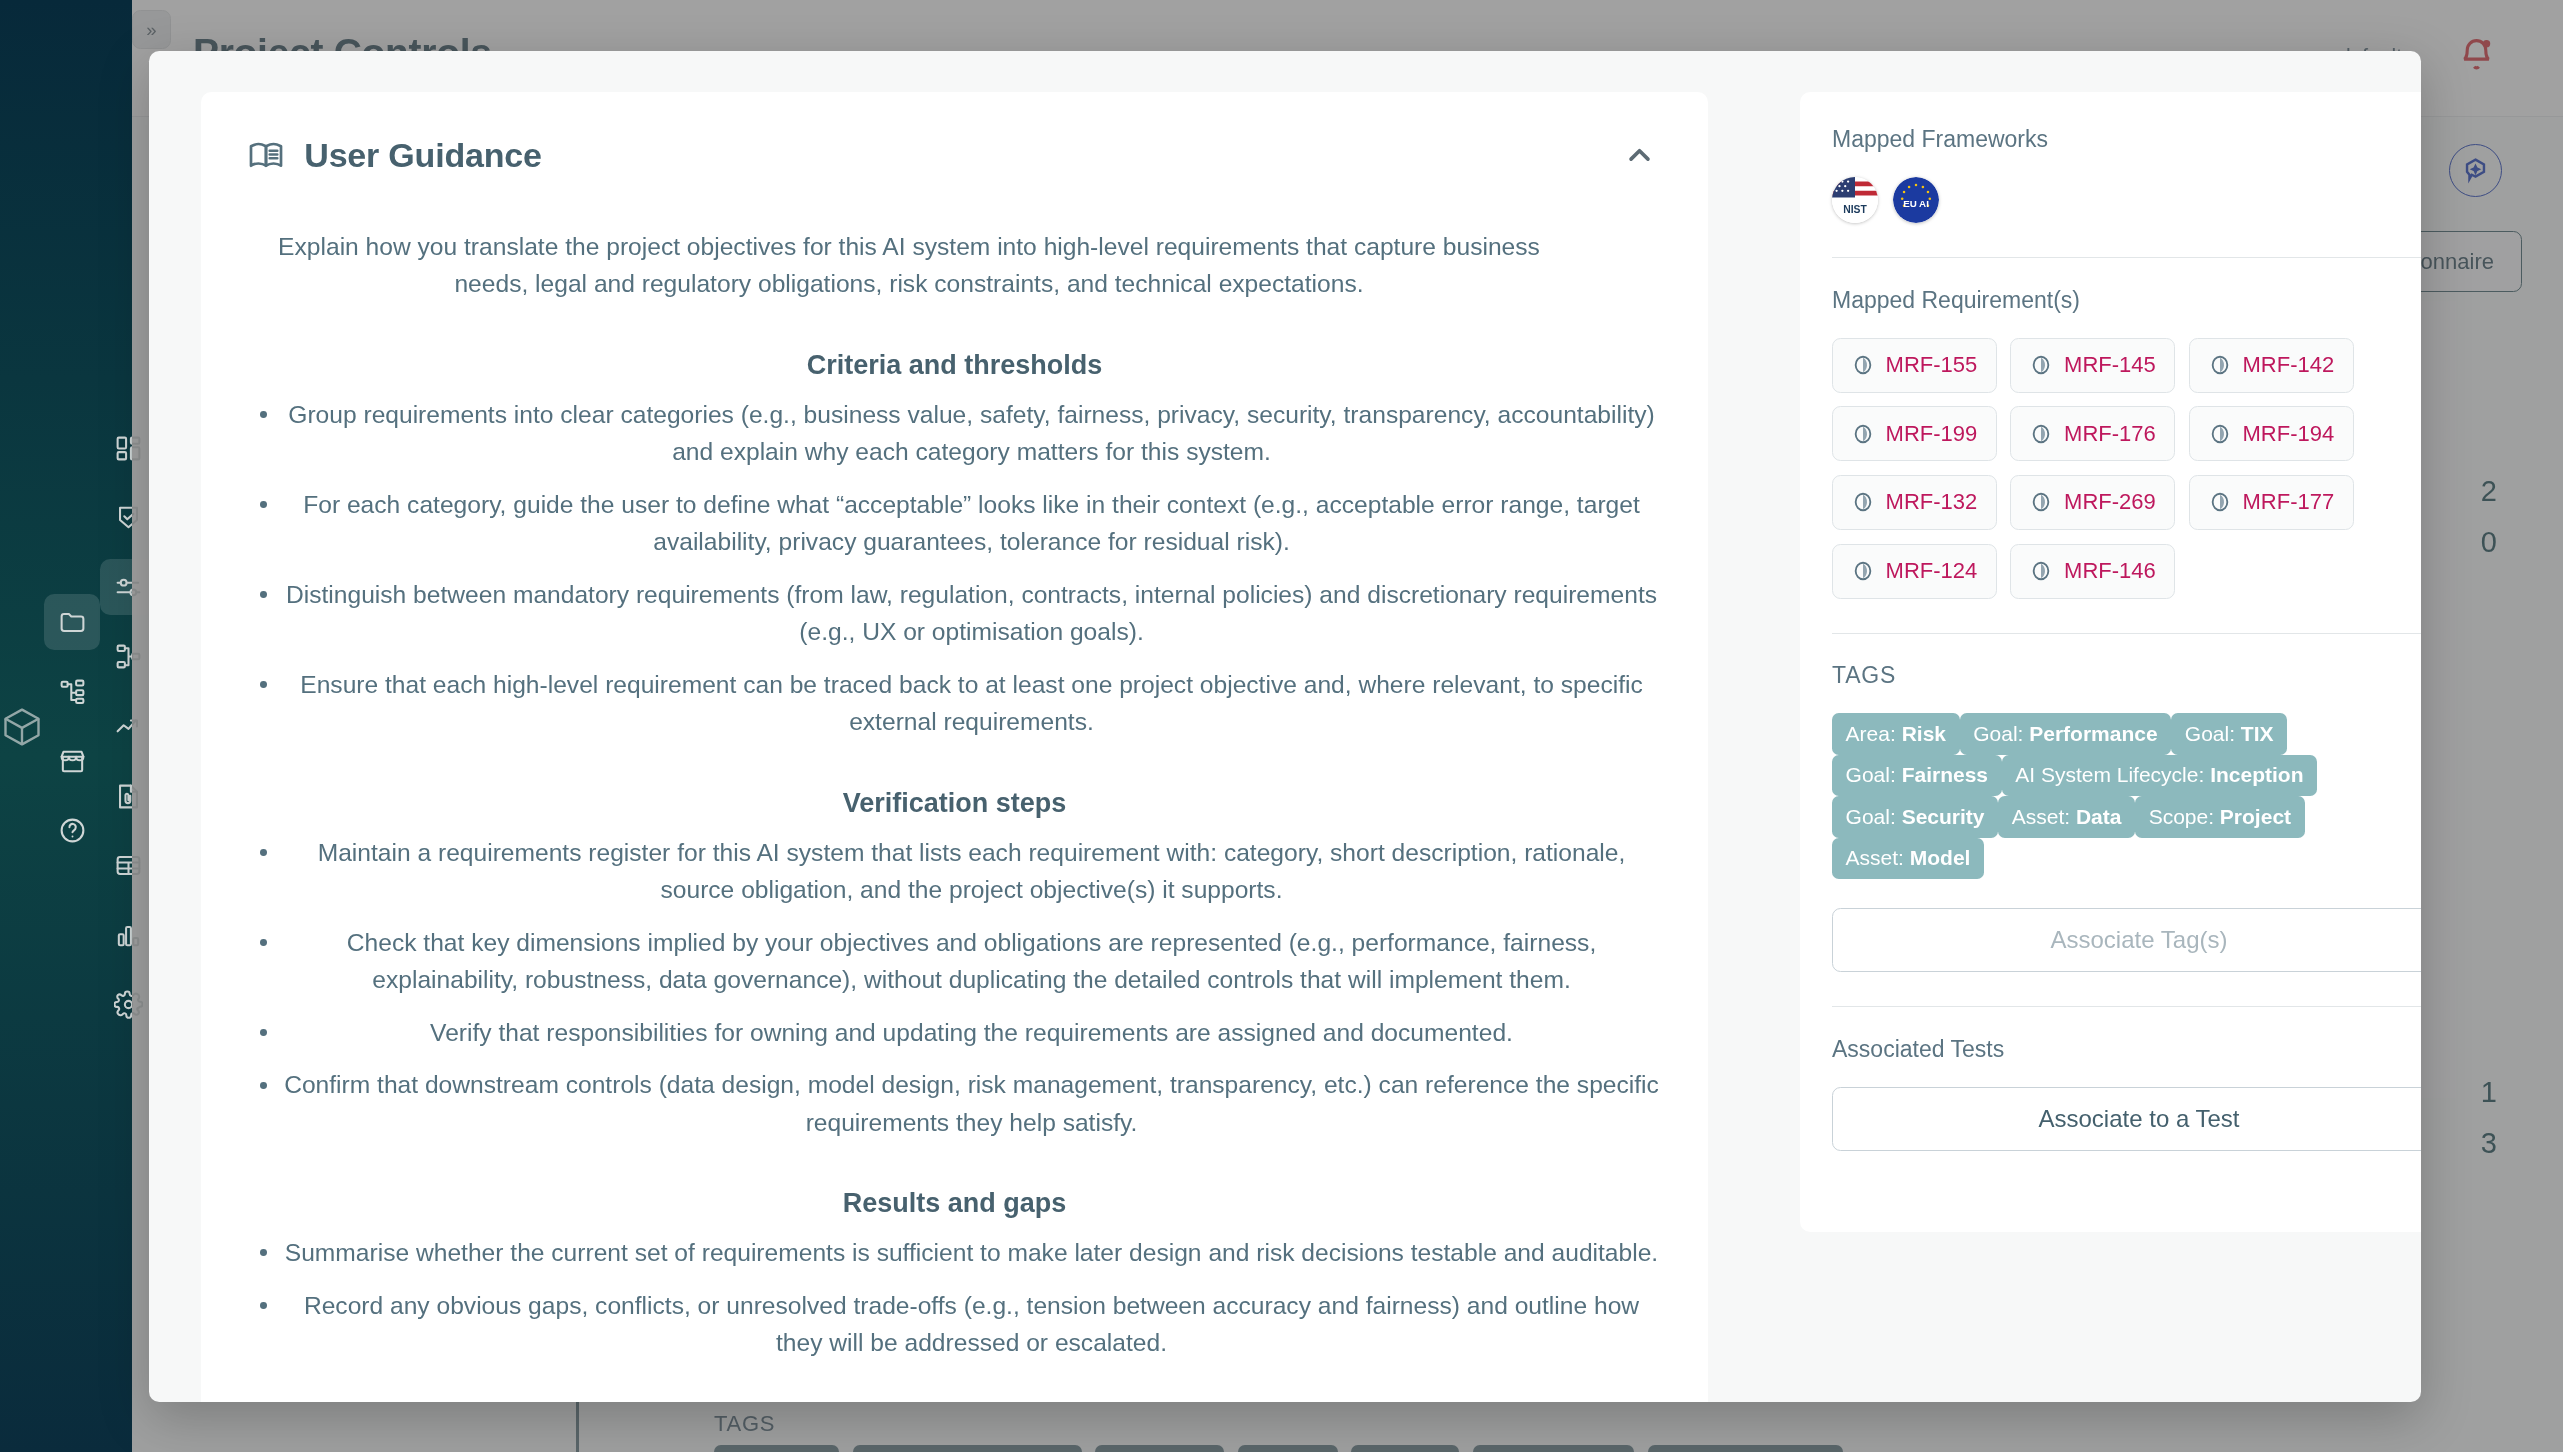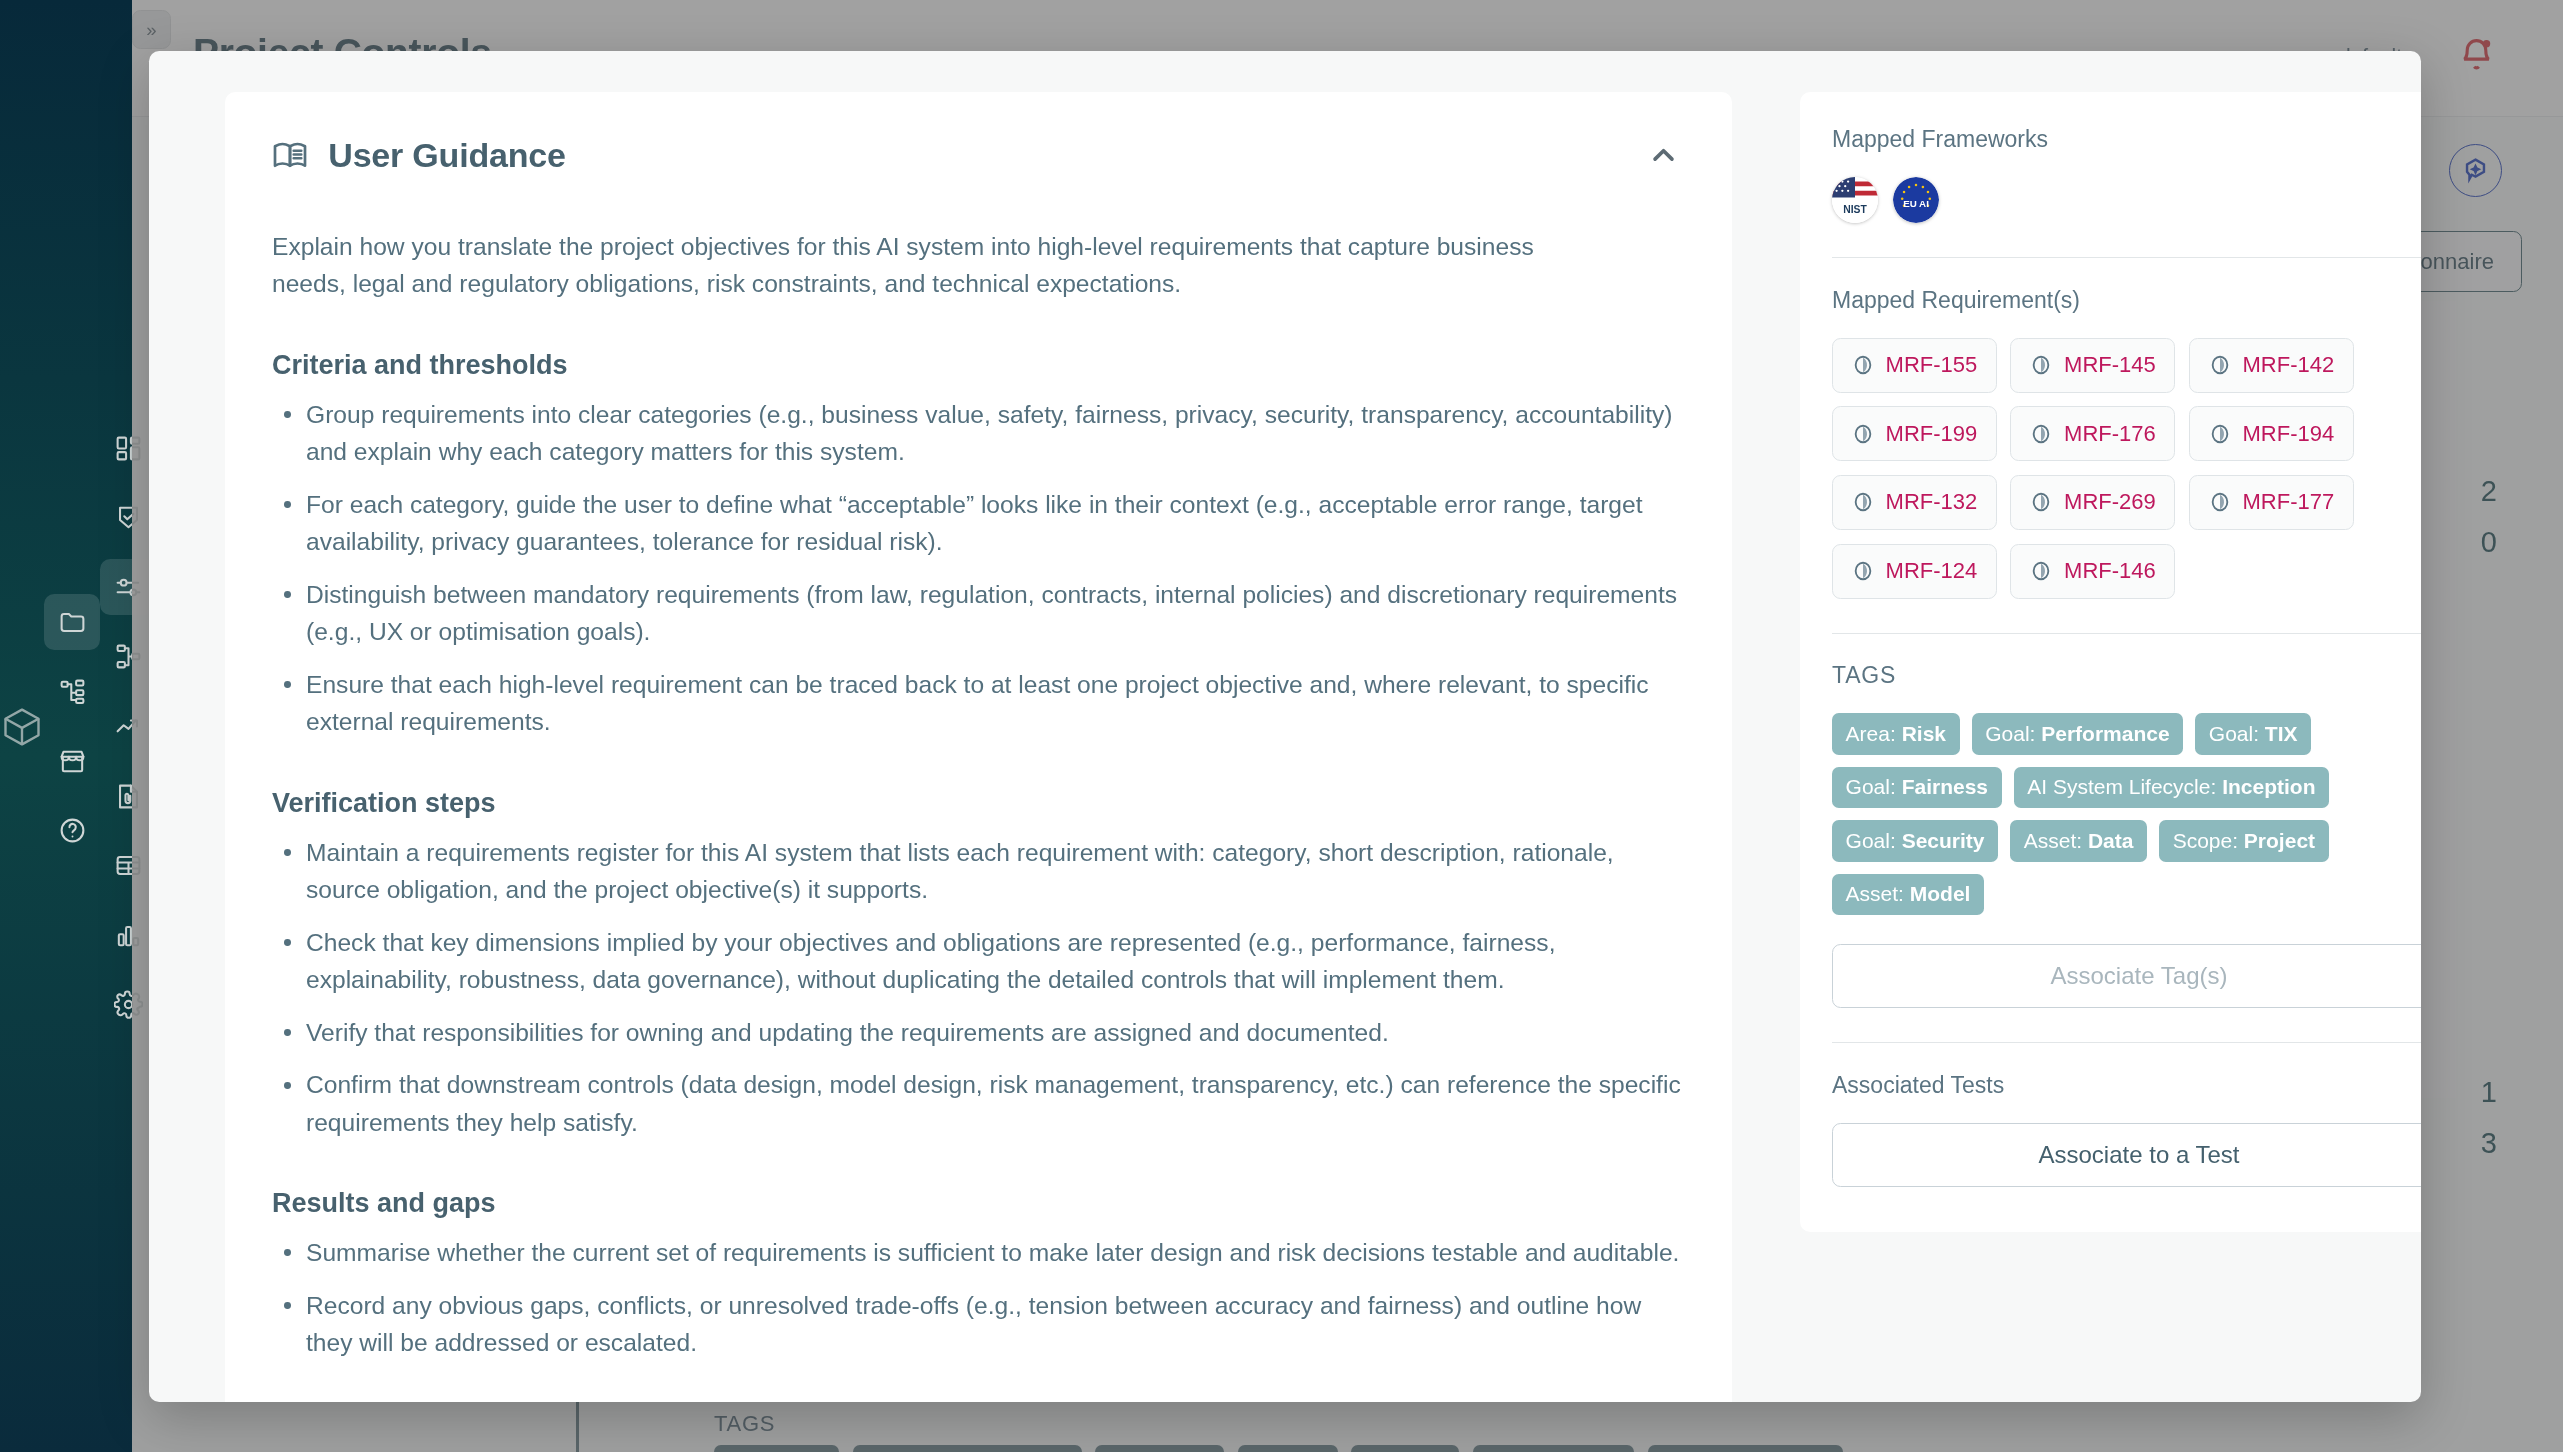--- a/index.html
+++ b/index.html
@@ -93,23 +93,24 @@
   
   .modal {
     position: absolute; left: 149px; top: 51px; width: 2272px; height: 1351px;
     background: #f7f8f8; border-radius: 10.2px; z-index: 40;
     box-shadow: 0 15.3px 51px rgba(0,0,0,.22);
     display: flex; overflow: hidden;
   }
 
   
   .guide-card {
-    position: absolute; left: 76px; top: 41px; width: 1507px; height: 1322px;
+    position: absolute; left: 52px; top: 41px; width: 1507px; height: 1322px;
     background: #ffffff; border-radius: 10.2px; padding: 0 0 0 0;
     overflow: hidden;
+    text-align: center;
   }
   .guide-head {
     display:flex; align-items:center; padding: 44px 47px 0 47px; position: relative;
   }
   .book-icon { width: 36px; height: 36px; margin-right: 20.3px; flex: none; }
   .book-icon svg { width: 36px; height: 36px; stroke:#55707d; fill:none; stroke-width:1.8;
                    stroke-linecap:round; stroke-linejoin:round; }
   .guide-title { font-size: 34px; font-weight: 700; color: #47616e; letter-spacing: -0.2px; }
   .chev-up {
     position: absolute; right: 47px; top: 41px; width: 44px; height: 44px;
@@ -148,21 +149,21 @@
   .hr { height: 0.8px; background: #e2e6e8; margin: 34px 0 29px 0; }
 
   .mrf-grid { display: flex; flex-wrap: wrap; gap: 13.6px; }
   .mrf-chip {
     display: flex; align-items: center; gap: 12px;
     border: 0.8px solid #dfe4e7; border-radius: 8.5px; background: #fafbfb;
     height: 55px; padding: 0 18.6px; font-size: 22px; color: #be185d; cursor: pointer;
   }
   .mrf-chip svg { width: 22px; height: 22px; }
 
-  .tag-wrap { display: flex; flex-wrap: wrap; gap: 12px; }
+  .tag-wrap { display: flex; flex-wrap: wrap; }
   .tag {
     background: #8cb9bd; color: #ffffff; border-radius: 6.8px;
     padding: 7.6px 13.6px; font-size: 21px; line-height: 1.25; cursor: pointer;
     white-space: nowrap;
   }
   .tag b { font-weight: 700; }
 
   .assoc-btn {
     margin-top: 29px; width: 100%; height: 64px; border-radius: 8.5px;
     border: 0.8px solid #c9d2d8; background: #ffffff;

